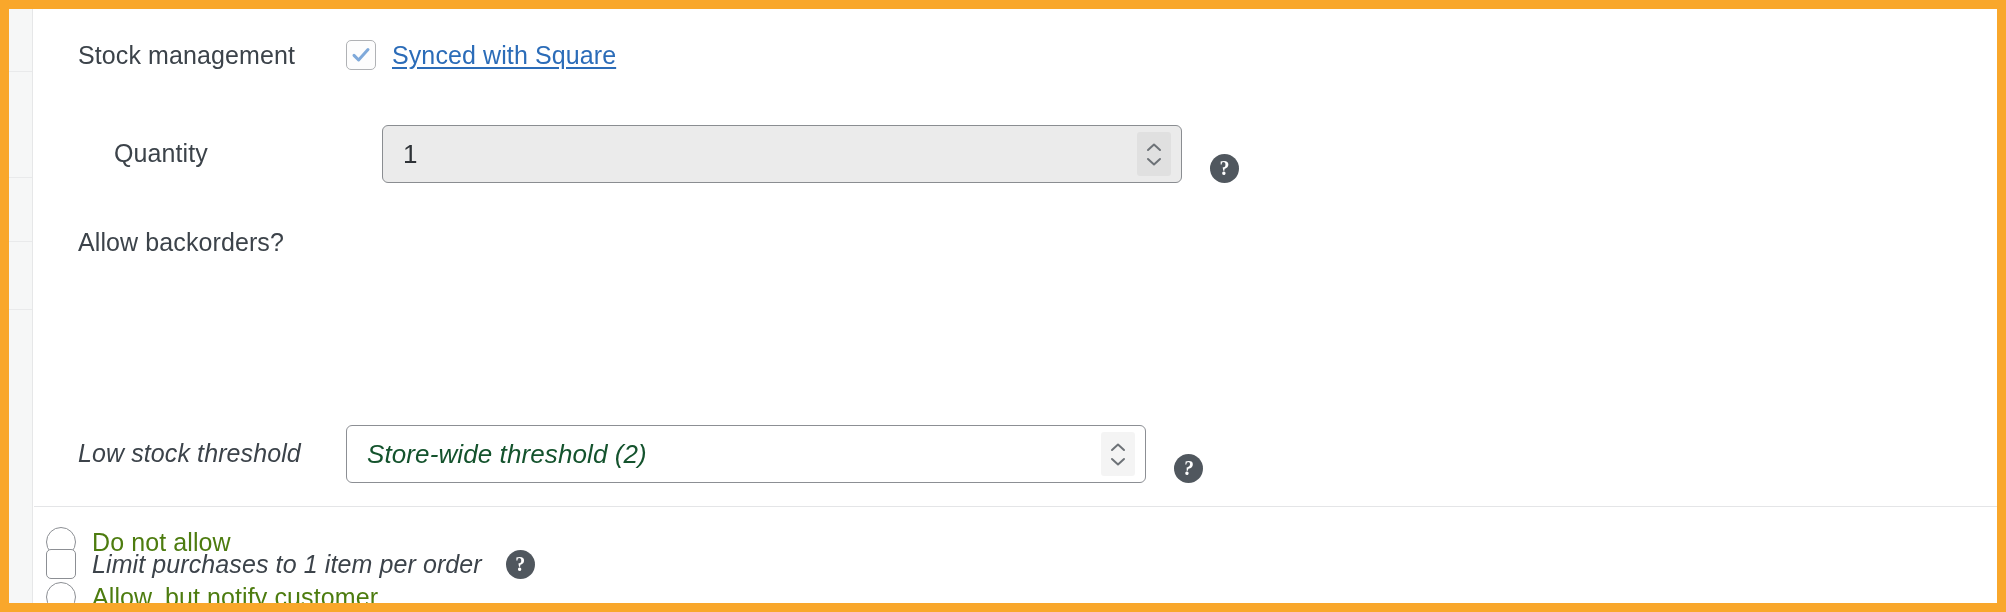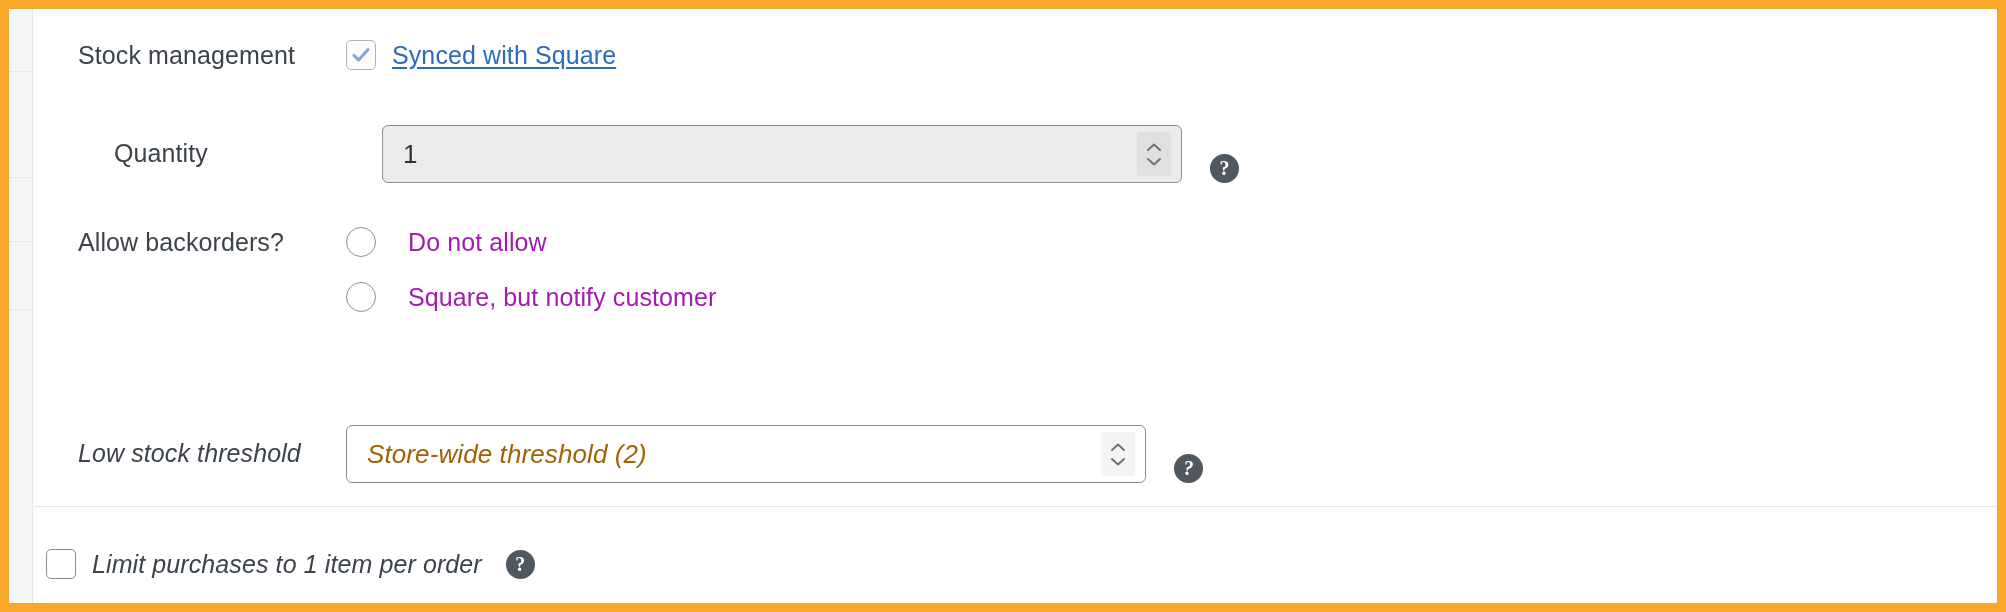--- a/index.html
+++ b/index.html
@@ -126,21 +126,21 @@
   .num-field.enabled {
     background: #ffffff;
   }
   .num-value {
     padding-left: 20px;
     font-size: 26px;
     color: #2f3337;
     letter-spacing: .1px;
   }
   .num-value.placeholder {
-    color: #a16207;
+    color: #14532d;
   }
 
   .spinner {
     position: absolute;
     right: 10px;
     top: 50%;
     transform: translateY(-50%);
     width: 34px;
     height: 44px;
     background: rgba(0,0,0,0.045);
@@ -195,23 +195,23 @@
     align-items: center;
     justify-content: center;
   }
   .rb-dot {
     width: 16px;
     height: 16px;
     border-radius: 50%;
     background: #2e6cb5;
   }
   .radio-label {
-    margin-left: 32px;
+    margin-left: 16px;
     font-size: 25px;
-    color: #a21caf;
+    color: #4d7c0f;
     letter-spacing: .1px;
   }
 
   .cb-label {
     margin-left: 16px;
     font-size: 25px;
     color: #3c434a;
     letter-spacing: .1px;
     font-style: italic;
   }
@@ -262,33 +262,33 @@
             </svg>
             <svg width="18" height="11" viewBox="0 0 18 11">
               <path d="M3 3 L9 8.5 L15 3" fill="none" stroke="#6d7277" stroke-width="2" stroke-linecap="round" stroke-linejoin="round"></path>
             </svg>
           </span>
         </div>
         <span class="help help-after-field">?</span>
       </div>
     </div>
 
-    <div class="row" style="top:218px;">
+    <div class="row" style="top:218px;flex-direction:column;">
       <div class="row-label">Allow backorders?</div>
       <div class="row-field">
         <div class="radio-list">
 
           <div class="radio-row">
             <span class="rb"></span>
             <span class="radio-label">Do not allow</span>
           </div>
 
           <div class="radio-row">
             <span class="rb"></span>
-            <span class="radio-label">Square, but notify customer</span>
+            <span class="radio-label">Allow, but notify customer</span>
           </div>
 
 
         </div>
       </div>
     </div>
 
     <div class="row" style="top:416px;font-style:italic;">
       <div class="row-label" style="padding-top:13px;">Low stock threshold</div>
       <div class="row-field">

